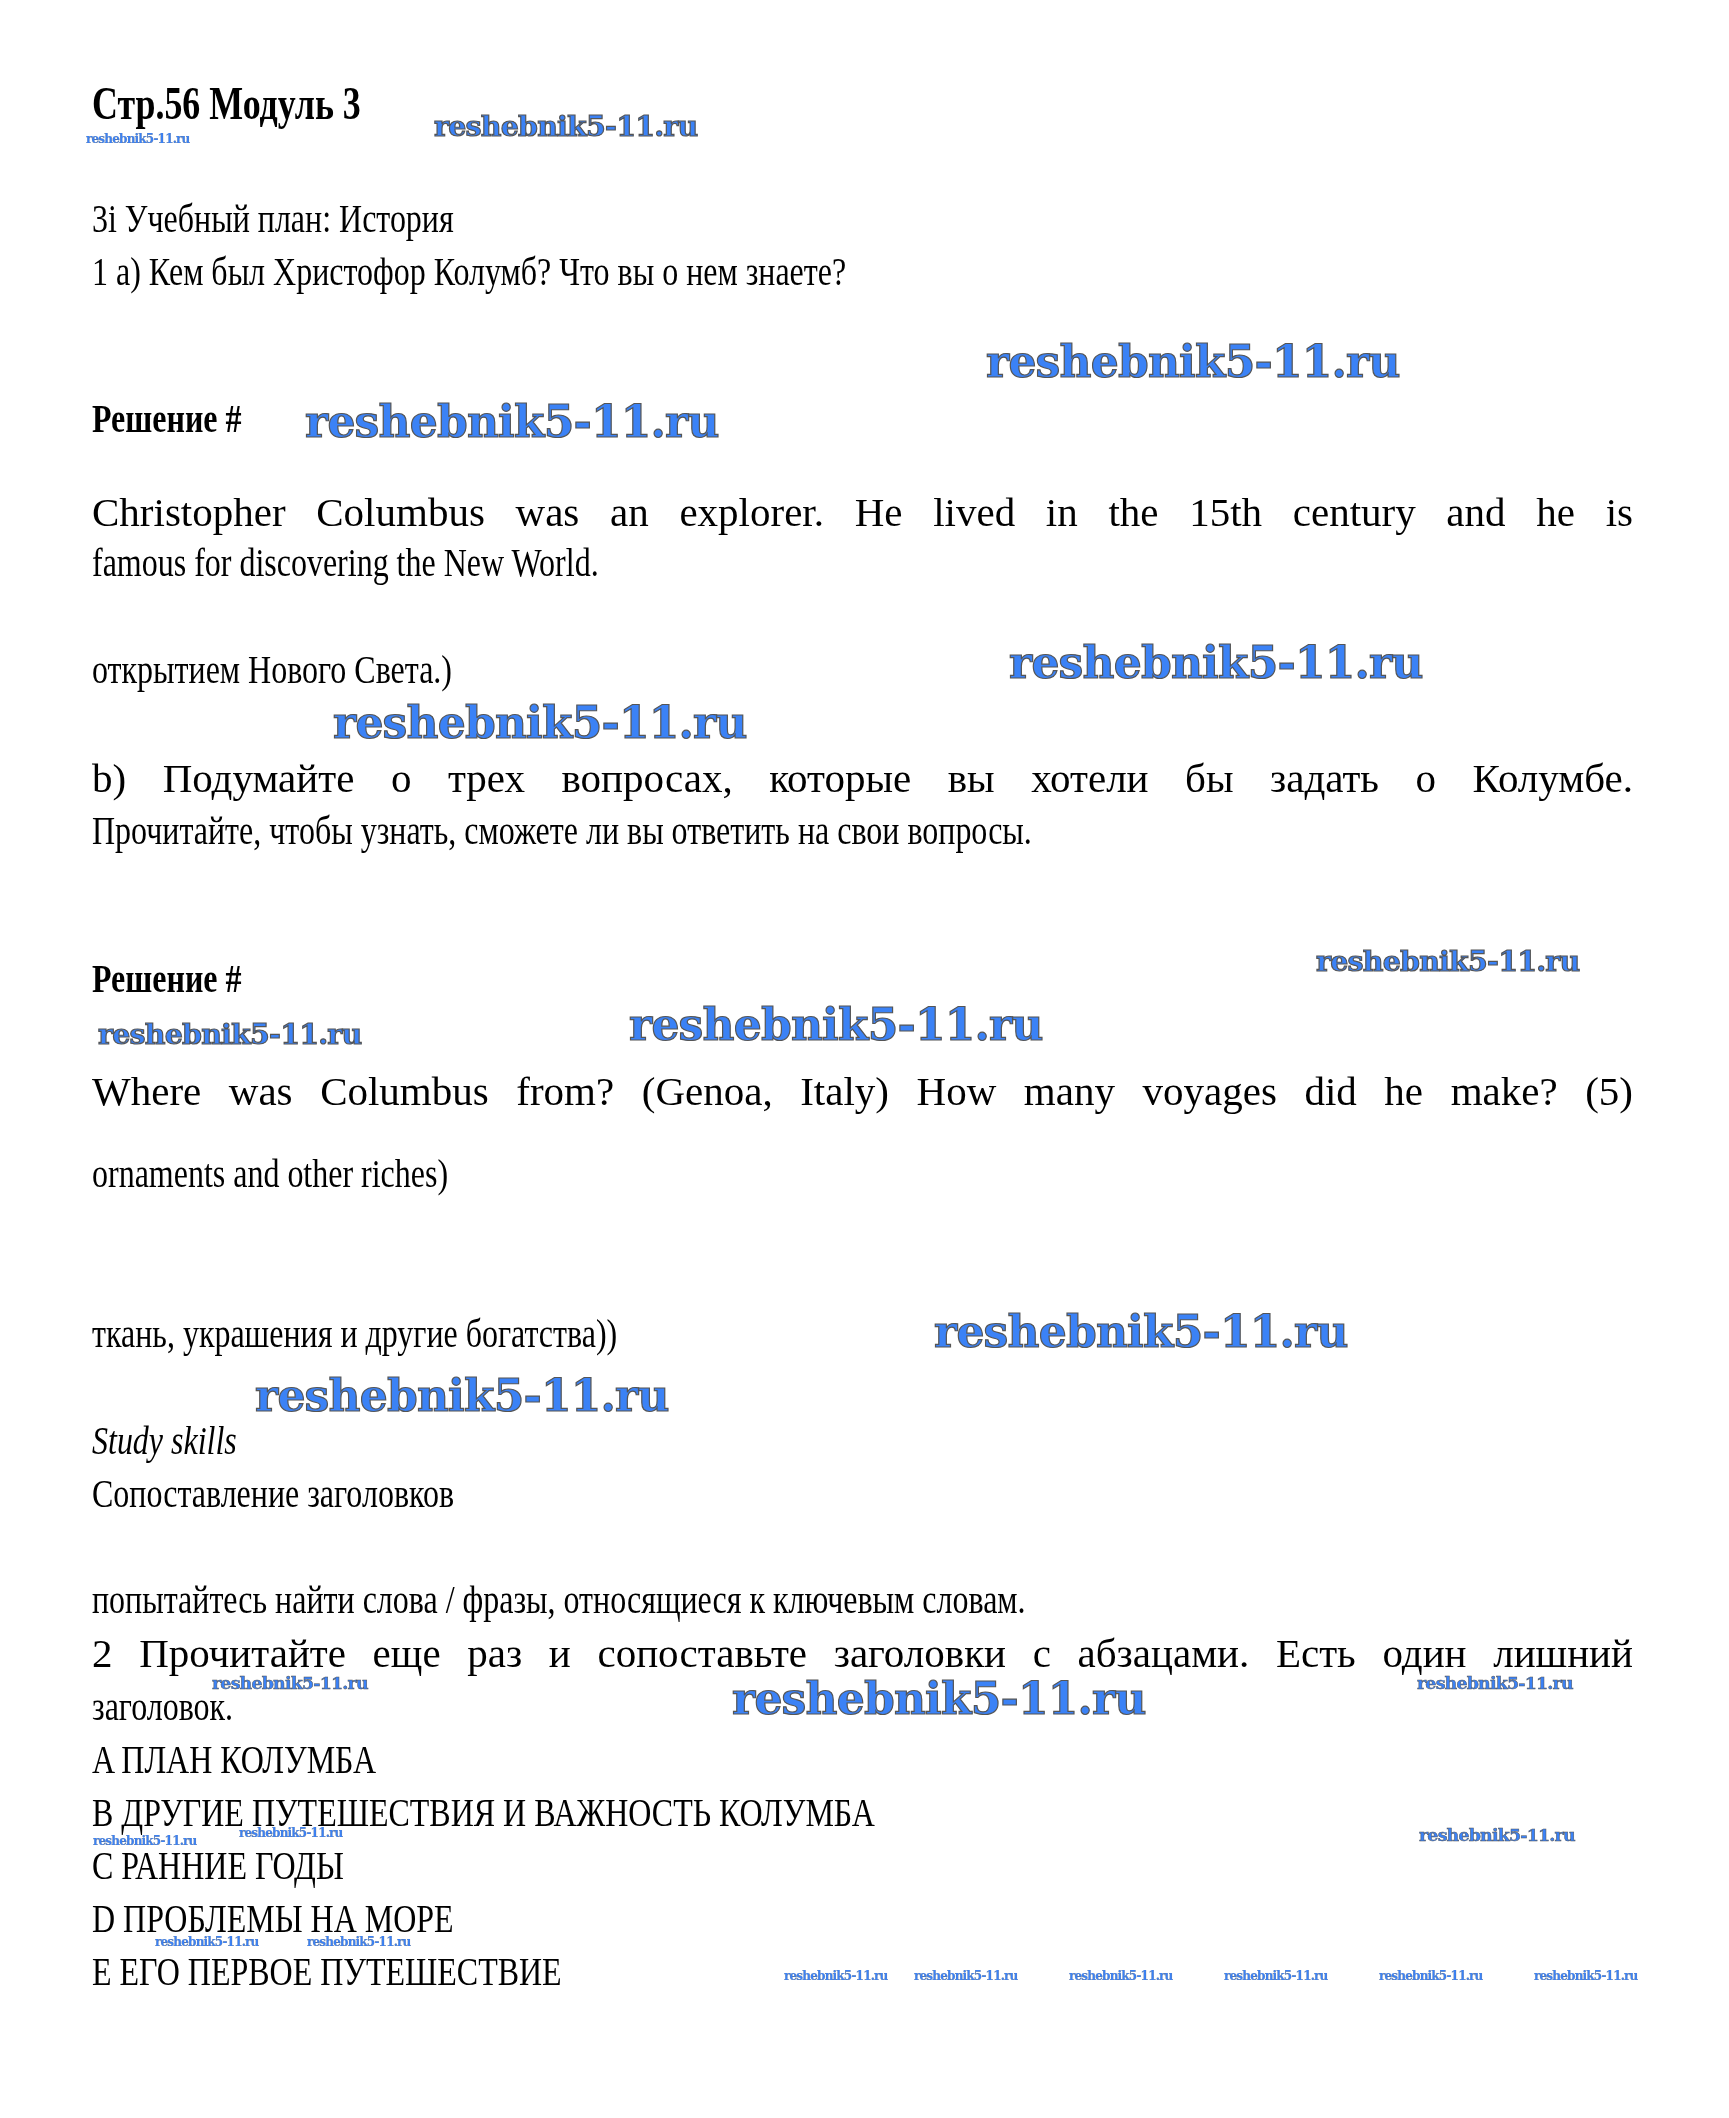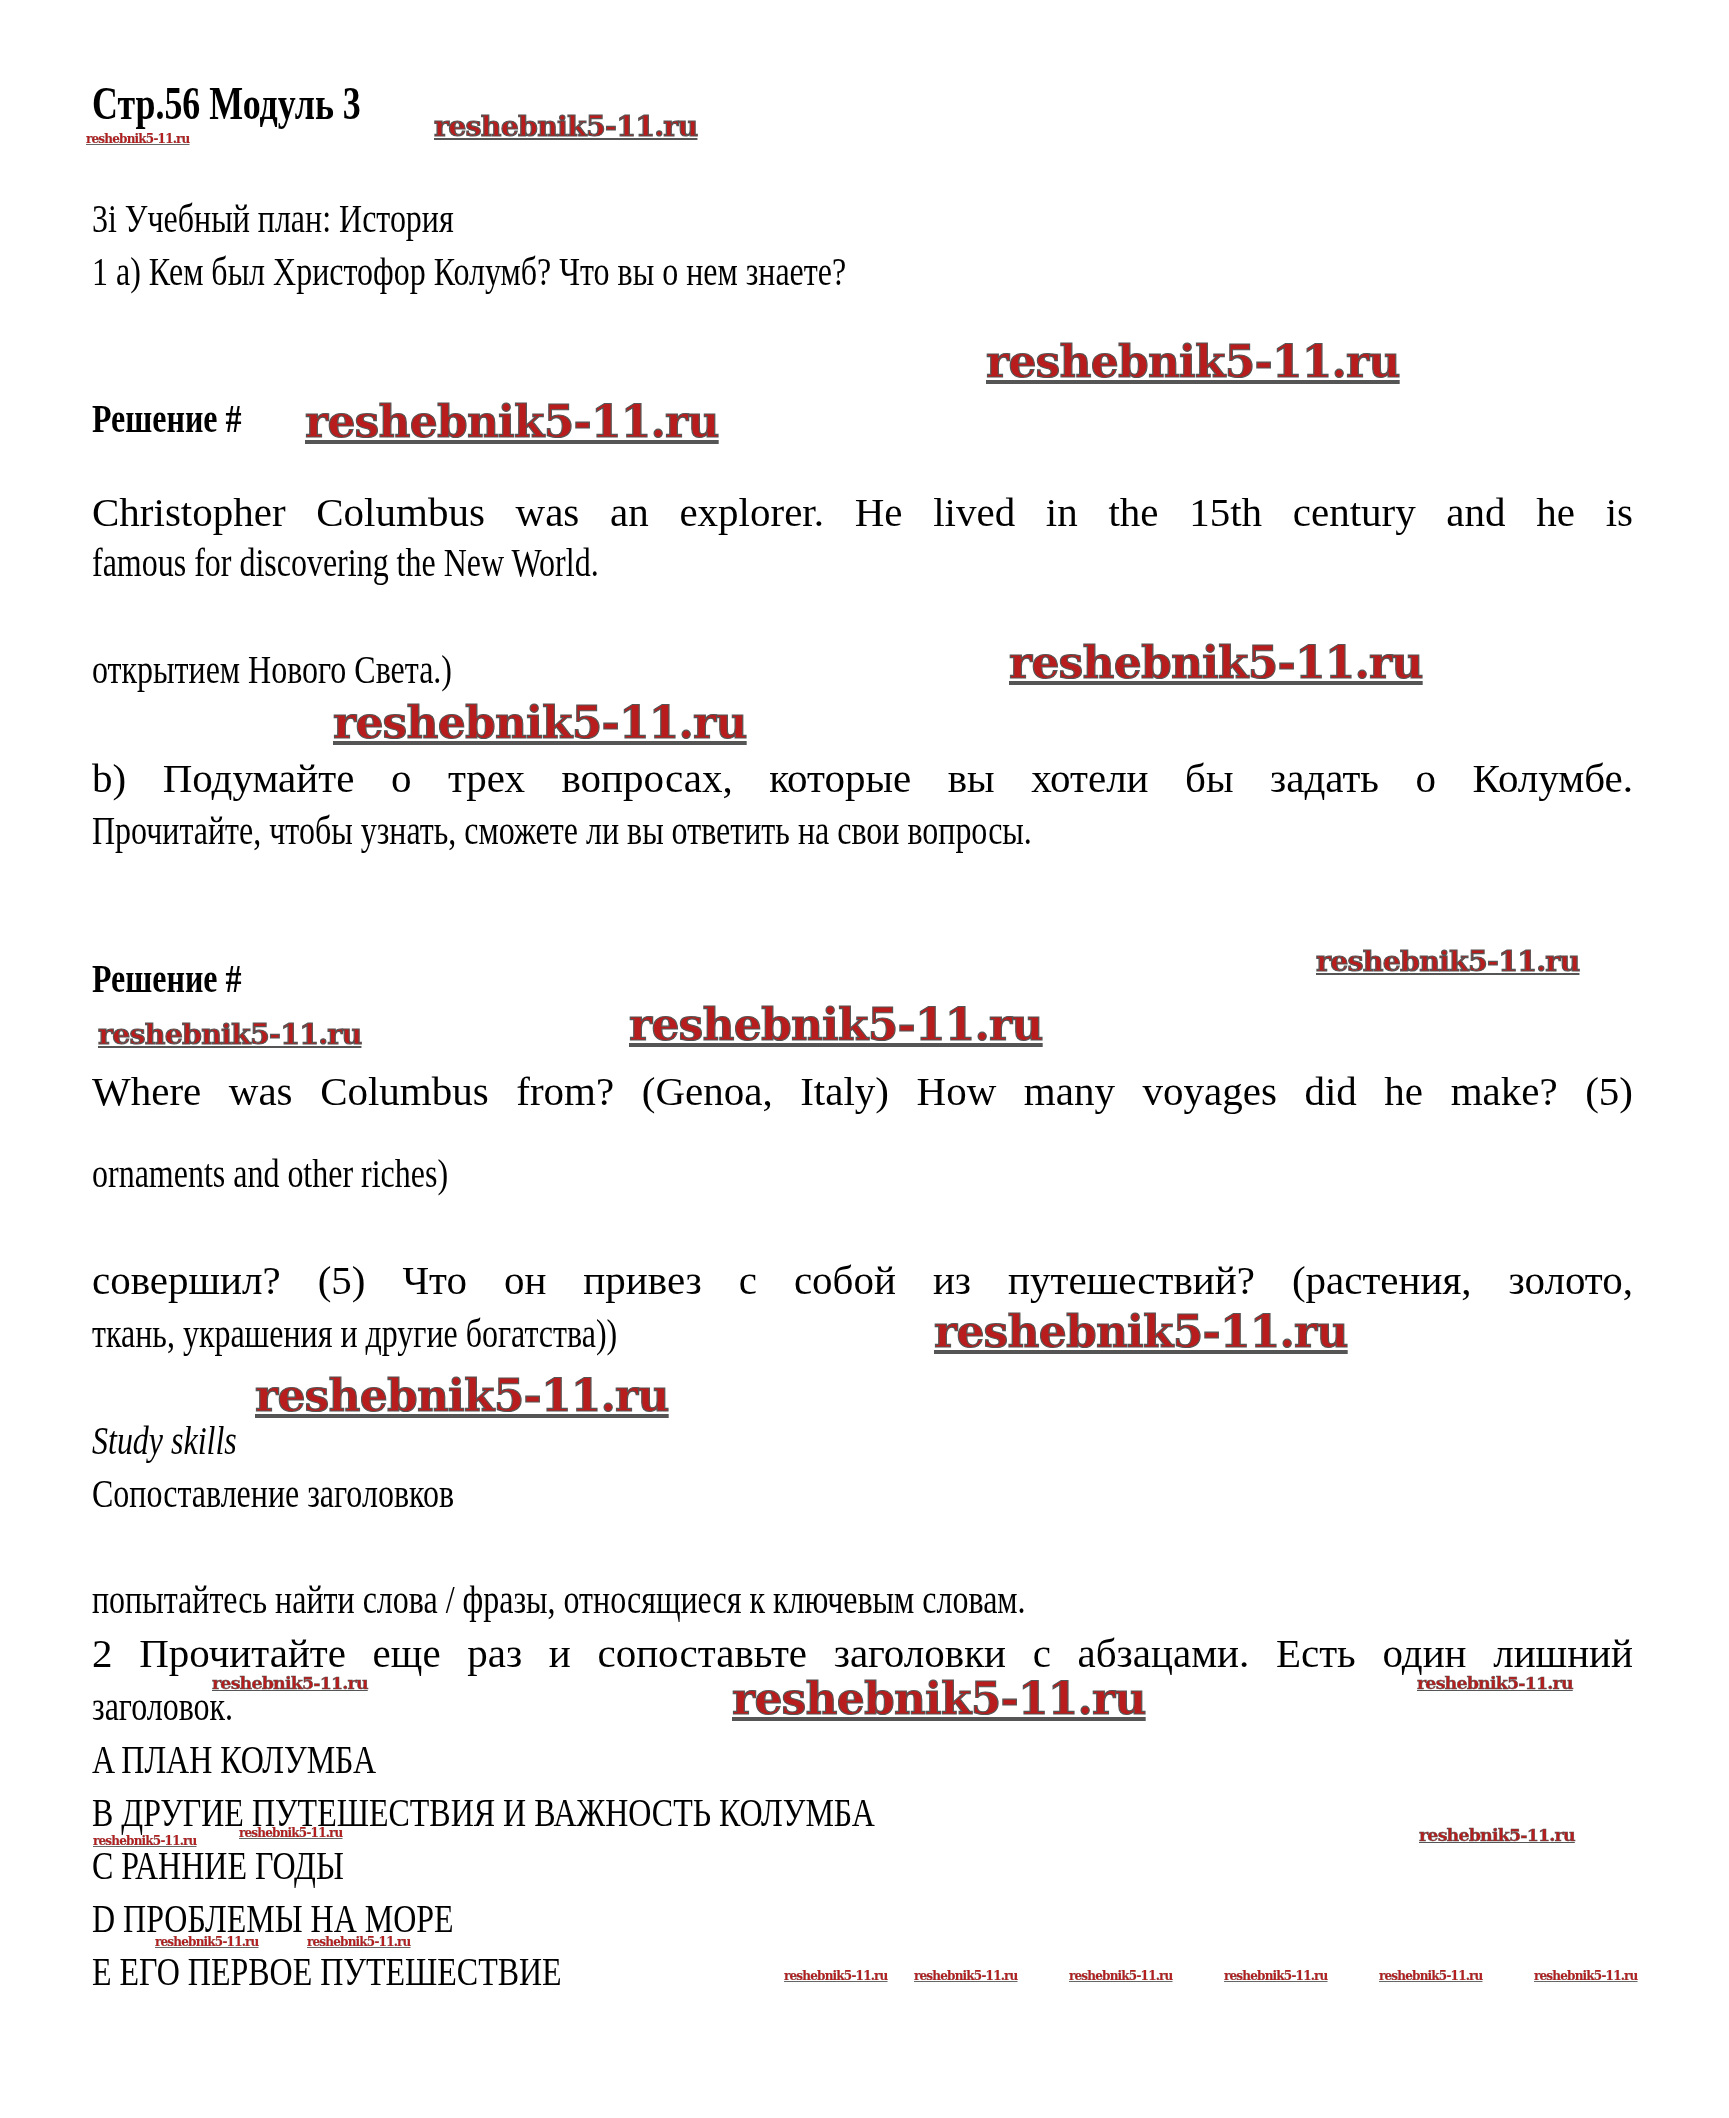--- a/index.html
+++ b/index.html
@@ -5,22 +5,22 @@
   html, body { margin: 0; padding: 0; background: #ffffff; }
   body { width: 1730px; height: 2119px; position: relative; overflow: hidden;
          font-family: "Liberation Serif", "DejaVu Serif", serif; color: #000; }
   .page { position: absolute; left: 0; top: 0; width: 1394px; height: 2119px; }
   .line { position: absolute; left: 92px; font-size: 41px; line-height: 49px; white-space: nowrap;
           transform-origin: left top; }
   .just { width: 1541px; text-align: justify; text-align-last: justify; white-space: normal; }
   .title { font-weight: bold; font-size: 46px; top: 79px; }
   .bold { font-weight: bold; }
   .italic { font-style: italic; }
-  .wm { position: absolute; font-family: "DejaVu Serif", serif; font-weight: bold; color: #b91c1c;
-        -webkit-text-stroke: 1.2px #555; letter-spacing: -0.8px; white-space: nowrap; text-decoration: underline; }
+  .wm { position: absolute; font-family: "DejaVu Serif", serif; font-weight: bold; color: #3b82f6;
+        -webkit-text-stroke: 1.2px #555; letter-spacing: -0.8px; white-space: nowrap; }
   .wm.big { font-size: 44px; }
   .wm.med { font-size: 28.5px; }
   .wm.small { font-size: 17.4px; -webkit-text-stroke: 0.5px #555; }
   .wm.tiny { font-size: 12px; -webkit-text-stroke: 0.2px #666; }
 </style>
 </head>
 <body>
 
 <div class="page">
 
@@ -32,21 +32,20 @@
   <div class="line just" style="top:488px;">Christopher Columbus was an explorer. He lived in the 15th century and he is</div>
   <div class="line" style="top: 538px; transform: scaleX(0.78);">famous for discovering the New World.</div>
   <div class="line" style="top: 645px; transform: scaleX(0.78);">открытием Нового Света.)</div>
 
   <div class="line just" style="top:754px;font-family:Liberation Serif, serif;">b) Подумайте о трех вопросах, которые вы хотели бы задать о Колумбе.</div>
   <div class="line" style="top: 806px; transform: scaleX(0.78);">Прочитайте, чтобы узнать, сможете ли вы ответить на свои вопросы.</div>
 
   <div class="line bold" style="top: 954px; transform: scaleX(0.78);">Решение #</div>
   <div class="line just" style="top:1067px;">Where was Columbus from? (Genoa, Italy) How many voyages did he make? (5)</div>
   <div class="line" style="top: 1149px; transform: scaleX(0.78);">ornaments and other riches)</div>
-  <div class="line just" style="top:1256px;">совершил? (5) Что он привез с собой из путешествий? (растения, золото,</div>
   <div class="line" style="top: 1309px; transform: scaleX(0.78);">ткань, украшения и другие богатства))</div>
 
   <div class="line italic" style="top: 1416px; transform: scaleX(0.78);">Study skills</div>
   <div class="line" style="top: 1469px; transform: scaleX(0.78);">Сопоставление заголовков</div>
   <div class="line" style="top: 1575px; transform: scaleX(0.78);">попытайтесь найти слова / фразы, относящиеся к ключевым словам.</div>
 
   <div class="line just" style="top:1629px;">2 Прочитайте еще раз и сопоставьте заголовки с абзацами. Есть один лишний</div>
   <div class="line" style="top: 1682px; transform: scaleX(0.78);">заголовок.</div>
 
   <div class="line" style="top: 1735px; transform: scaleX(0.78);">A ПЛАН КОЛУМБА</div>

